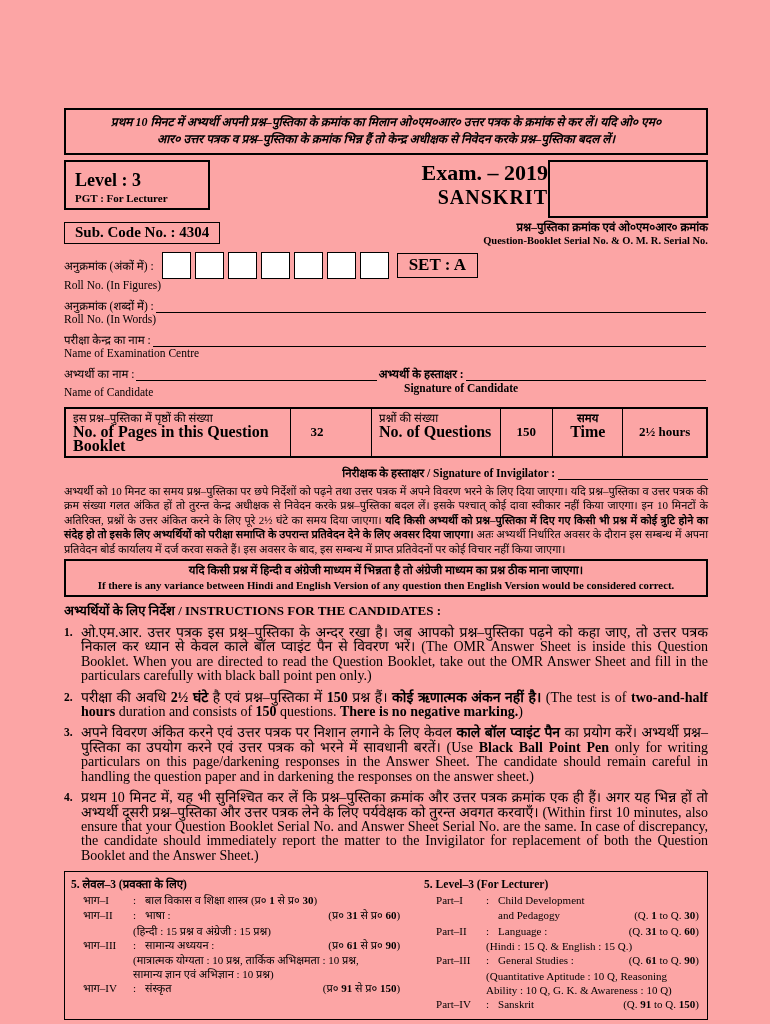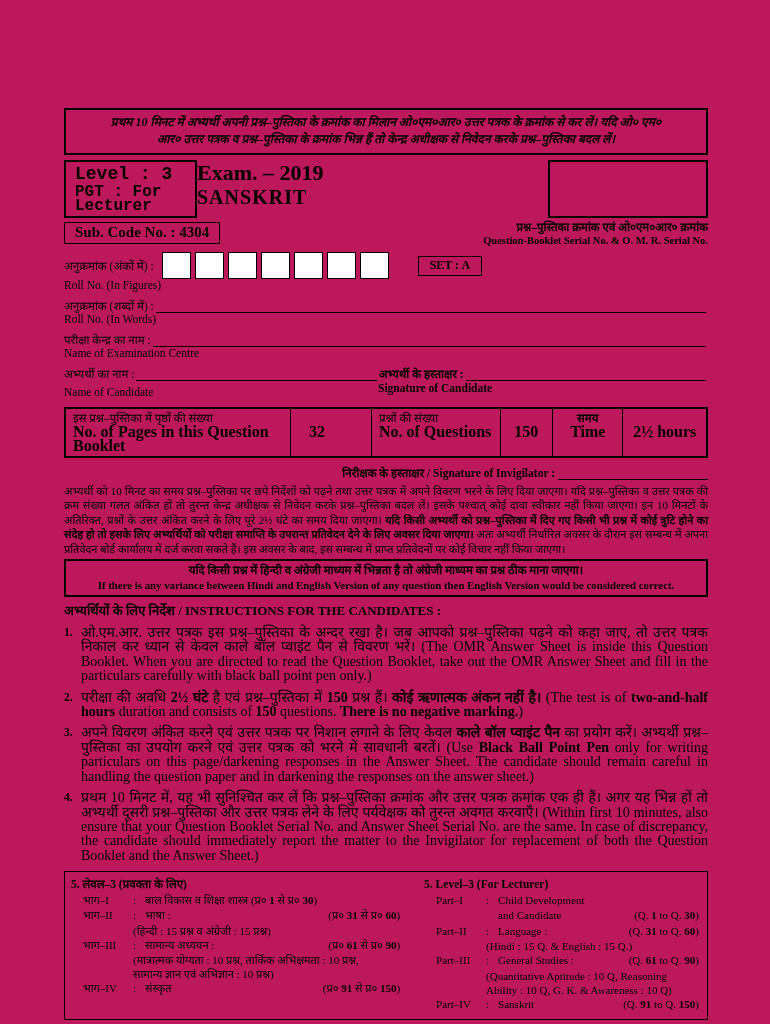--- a/index.html
+++ b/index.html
@@ -1,58 +1,58 @@
 <!DOCTYPE html>
 <html><head>
 <meta charset="utf-8">
 <style>
   * { margin:0; padding:0; box-sizing:border-box; }
   html,body { background:#e8e8e8; }
   .sheet {
-    width:770px; height:1024px; background:#be185d; color:#000;
+    width:770px; height:1024px; background:#fca5a5; color:#000;
     font-family:"Liberation Serif","DejaVu Serif",serif;
     position:relative; overflow:hidden;
     padding:108px 62px 0 64px;
   }
   .b { font-weight:bold; }
   
   .notice-box { border:2px solid #000; padding:4px 10px 5px; text-align:center;
     font-weight:bold; font-style:italic; font-size:12px; line-height:17px; }
   
   .header-row { display:flex; margin-top:5px; align-items:flex-start; }
-  .level-box { border:2px solid #000; padding:2px 9px 3px; width:133px; flex:none;font-family:Liberation Mono, monospace; }
+  .level-box { border:2px solid #000; padding:8px 9px 3px; width:146px; flex:none; }
   .level-title { font-size:18px; font-weight:bold; line-height:21px; }
-  .level-sub { font-size:16px; font-weight:bold; line-height:14px; }
-  .exam-center { flex:1; text-align:left; }
+  .level-sub { font-size:11px; font-weight:bold; line-height:14px; }
+  .exam-center { flex:1; text-align:right; }
   .exam-title { font-size:22px; font-weight:bold; line-height:25px; }
   .subject-title { font-size:20px; font-weight:bold; letter-spacing:1px; line-height:25px; }
   .serial-box { border:2px solid #000; width:160px; height:58px; flex:none; }
   .subcode-row { display:flex; justify-content:space-between; align-items:flex-start; margin-top:4px; }
   .subcode-box { border:1.5px solid #000; padding:1px 10px 2px; font-size:15px; font-weight:bold; }
   .serial-caption { text-align:right; line-height:13px; margin-top:-1px; }
   .serial-caption .hi { font-size:11.5px; font-weight:bold; }
   .serial-caption .en { font-size:10.5px; font-weight:bold; }
   
   .roll-row { display:flex; align-items:center; margin-top:5px; }
   .lbl { font-size:11.5px; }
   .sublbl { font-size:11.5px; line-height:13px; }
   .roll-boxes { display:flex; margin-left:8px; }
   .digit-box { width:29px; height:27px; border:1.5px solid #000; margin-right:4px; background:#fff; }
-  .set-badge { border:1.5px solid #000; font-size:12px; font-weight:bold; padding:1px 11px 2px; margin-left:25px; }
+  .set-badge { border:1.5px solid #000; font-size:17px; font-weight:bold; padding:1px 11px 2px; margin-left:4px; }
   .field-row { display:flex; align-items:flex-end; margin-top:6px;text-align:center; }
   .blank { flex:1; border-bottom:1px solid #000; height:12px; margin:0 2px; }
   .cand-en-row { position:relative; margin-top:1px; }
-  .sign-en { position:absolute; left:314px; font-weight:bold; font-size:11.5px; }
+  .sign-en { position:absolute; left:340px; font-weight:bold; font-size:11.5px; }
   
   .info-table { display:flex; border:2px solid #000; margin-top:7px; }
   .it-cell { border-left:1px solid #000; padding:2px 7px 3px; line-height:14px; }
   .it-cell:first-child { border-left:none; }
   .it-hi { font-size:11.5px; }
   .it-en { font-size:16px; font-weight:bold; }
-  .it-val { display:flex; align-items:center; justify-content:center; font-size:16px; font-weight:bold; }
+  .it-val { display:flex; align-items:center; justify-content:center; font-size:13px; font-weight:bold; }
   .c1 { width:238px; } .c2 { width:55px; } .c3 { width:136px;margin-left:28px; } .c4 { width:55px; }
   .c5 { width:74px; text-align:center; } .c6 { width:88px; }
   
   .invig-row { display:flex; align-items:flex-end; margin-top:7px; }
   .invig-label { margin-left:auto; font-size:11.5px; font-weight:bold; }
   .invig-line { width:150px; border-bottom:1px solid #000; height:12px; margin-left:3px; }
   
   .main-para { margin-top:4px; font-size:11px; line-height:14.4px; text-align:justify; }
   
   .variance-box { border:2px solid #000; margin-top:3px; padding:2px 6px 3px; text-align:center; }
@@ -228,21 +228,21 @@
     <div class="s5-col s5-right">
       <div class="s5-title">5. Level–3 (For Lecturer)</div>
       <div class="s5-row">
         <span class="s5-label">Part–I</span>
         <span class="s5-sep">:</span>
         <span class="s5-main"><span>Child Development</span></span>
       </div>
       <div class="s5-row">
         <span class="s5-label"></span>
         <span class="s5-sep"></span>
-        <span class="s5-main">and Candidate</span>
+        <span class="s5-main">and Pedagogy</span>
         <span class="s5-range"><span>(Q. </span><span class="b">1</span><span> to Q. </span><span class="b">30</span><span>)</span></span>
       </div>
       <div class="s5-row">
         <span class="s5-label">Part–II</span>
         <span class="s5-sep">:</span>
         <span class="s5-main"><span>Language :</span></span>
         <span class="s5-range"><span>(Q. </span><span class="b">31</span><span> to Q. </span><span class="b">60</span><span>)</span></span>
       </div>
       <div class="s5-sub"><span>(Hindi : 15 Q. &amp; English : 15 Q.)</span></div>
       <div class="s5-row">

